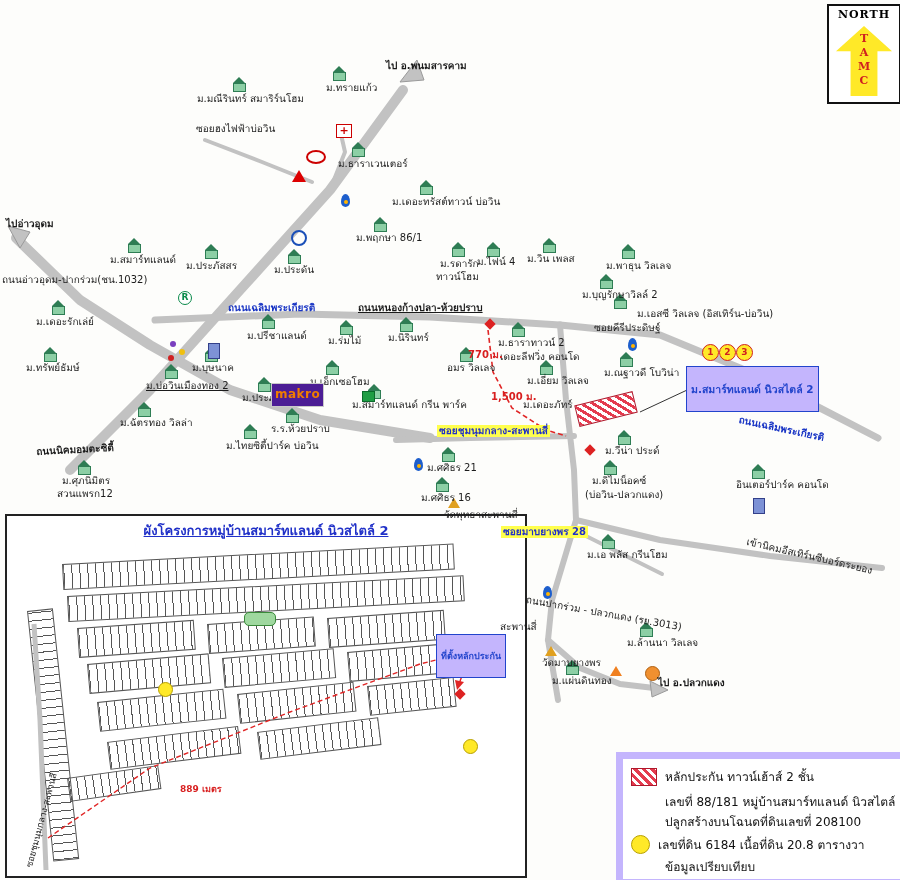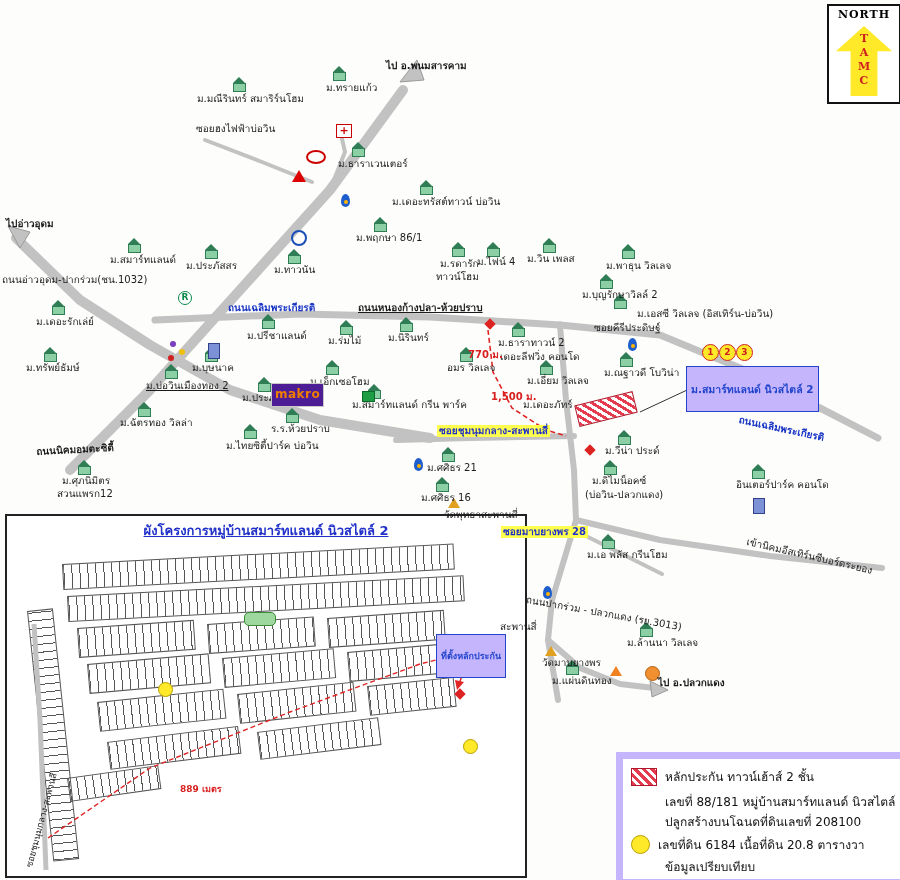--- a/index.html
+++ b/index.html
@@ -190,21 +190,21 @@
       <div class="lbl b" style="left: 386px; top: 60px;">ไป อ.พนมสารคาม</div>
       <div class="lbl" style="left: 326px; top: 82px;">ม.ทรายแก้ว</div>
       <div class="lbl" style="left: 197px; top: 93px;">ม.มณีรินทร์ สมาริร์นโฮม</div>
       <div class="lbl" style="left: 196px; top: 123px;">ซอยฮงไฟฟ้าบ่อวิน</div>
       <div class="lbl" style="left: 338px; top: 158px;">ม.ธาราเวนเตอร์</div>
       <div class="lbl" style="left: 392px; top: 196px;">ม.เดอะทรัสต์ทาวน์ บ่อวิน</div>
       <div class="lbl b" style="left: 6px; top: 218px;">ไปอ่าวอุดม</div>
       <div class="lbl" style="left: 356px; top: 232px;">ม.พฤกษา 86/1</div>
       <div class="lbl" style="left: 110px; top: 254px;">ม.สมาร์ทแลนด์</div>
       <div class="lbl" style="left: 186px; top: 260px;">ม.ประภัสสร</div>
-      <div class="lbl" style="left: 274px; top: 264px;">ม.ทาวนัน</div>
+      <div class="lbl" style="left: 274px; top: 264px;">ม.ประดัน</div>
       <div class="lbl" style="left: 440px; top: 258px;">ม.รดารัก</div>
       <div class="lbl" style="left: 436px; top: 271px;">ทาวน์โฮม</div>
       <div class="lbl" style="left: 477px; top: 256px;">ม.ไฟน์ 4</div>
       <div class="lbl" style="left: 527px; top: 253px;">ม.วิน เพลส</div>
       <div class="lbl" style="left: 606px; top: 260px;">ม.พาธุน วิลเลจ</div>
       <div class="lbl" style="left: 2px; top: 274px;">ถนนอ่าวอุดม-ปากร่วม(ชน.1032)</div>
       <div class="lbl rb" style="left: 228px; top: 302px;">ถนนเฉลิมพระเกียรติ</div>
       <div class="lbl rk" style="left: 358px; top: 302px;">ถนนหนองก้างปลา-ห้วยปราบ</div>
       <div class="lbl" style="left: 582px; top: 289px;">ม.บุญรักษาวิลล์ 2</div>
       <div class="lbl" style="left: 597px; top: 308px; margin-left: 40px;">ม.เอสซี วิลเลจ (อิสเทิร์น-บ่อวิน)</div>

